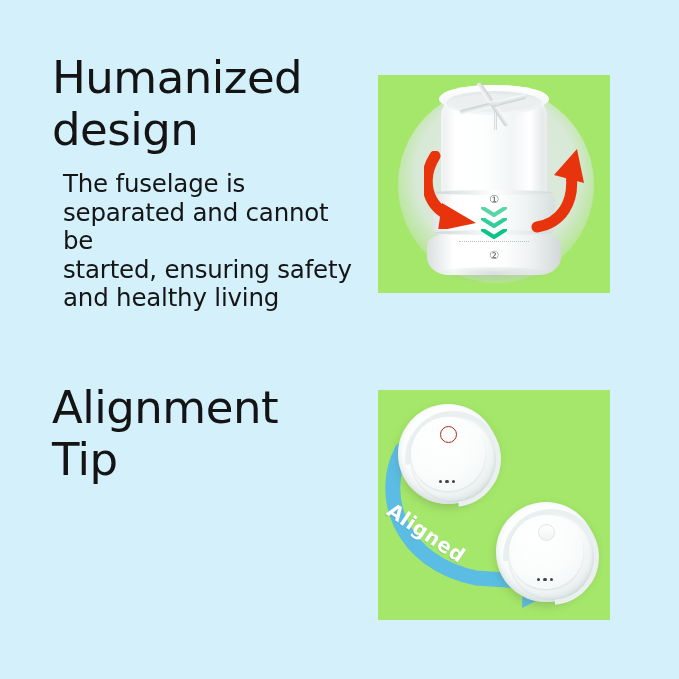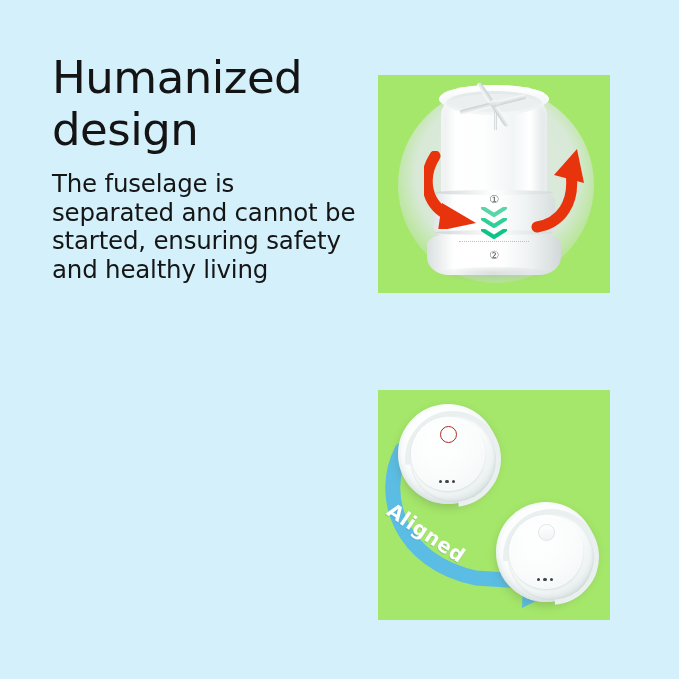--- a/index.html
+++ b/index.html
@@ -27,21 +27,21 @@
     color:#141414;
     letter-spacing:-0.5px;
     margin:0 0 14px 0;
     white-space:pre-line;
   }
   .body-text{
     font-size:24.5px;
     line-height:28.5px;
     font-weight:400;
     color:#151515;
-    margin:0;
+    margin:11px;
     white-space:pre-line;
     letter-spacing:-0.2px;
   }
 
   
   .panel{
     position:absolute;
     width:232px;height:218px;
     background:#a5e76a;
     overflow:hidden;
@@ -290,20 +290,22 @@
           <path d="M27 28 L50 2 L57 36 Z" fill="#e8340c"></path>
         </svg>
 
       </div>
     </div>
   </div>
 
   <div class="section" id="section-2">
 
     <div class="text-col">
+      <h1 class="heading">Alignment
+Tip</h1>
     </div>
 
     <div class="panel" id="panel-bottom">
 
       <svg id="blue-arrow" width="222" height="190" viewBox="0 0 222 190">
         <path d="M18 14 C-6 60, 16 126, 92 142 L150 146" fill="none" stroke="#5bbde4" stroke-width="15" stroke-linecap="round"></path>
         <path d="M140 122 L186 148 L138 172 Z" fill="#5bbde4"></path>
       </svg>
 
       <div class="aligned-label">Aligned</div>

